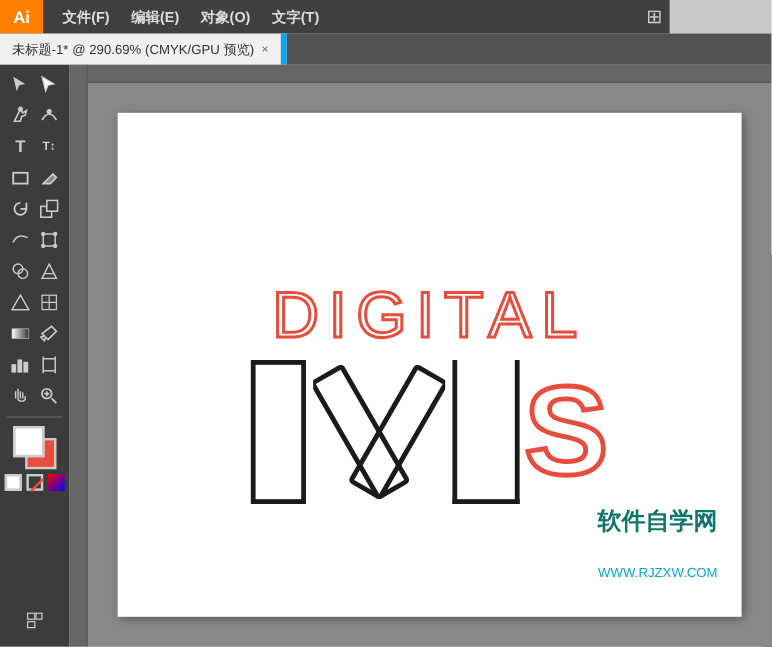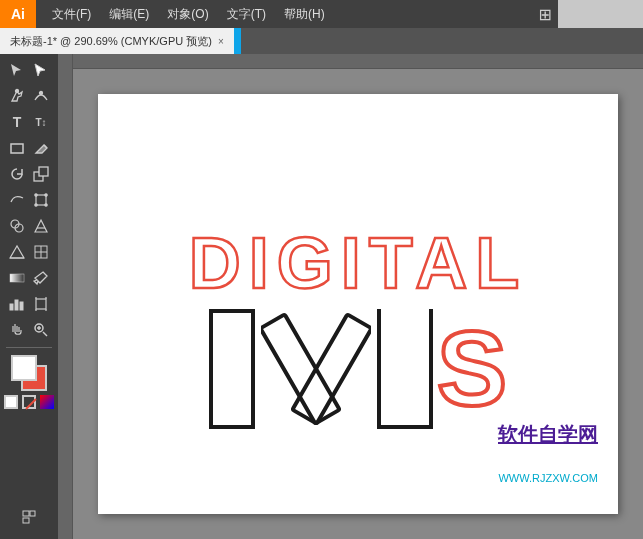--- a/index.html
+++ b/index.html
@@ -32,39 +32,40 @@
       display: flex;
       gap: 2px;
       padding-left: 4px;
     }
     .menu-item {
       padding: 4px 8px;
       color: #ddd;
       font-size: 12px;
       cursor: pointer;
       white-space: nowrap;
+      font-weight: bold;
     }
 
     
     .tab-bar {
       width: 643px;
       height: 26px;
       background: #535353;
       display: flex;
       align-items: center;
     }
     .tab {
       height: 26px;
       background: #f0f0f0;
       display: flex;
       align-items: center;
       padding: 0 10px;
       font-size: 11px;
       color: #333;
-      border-right: 7px solid #0ea5e9;
+      border-right: 5px solid #0ea5e9;
       gap: 6px;
     }
     .tab-close {
       font-size: 10px;
       color: #666;
       cursor: pointer;
     }
 
     
     .main-area {
@@ -162,22 +163,22 @@
     
     .logo-container {
       display: flex;
       flex-direction: column;
       align-items: center;
       gap: 10px;
     }
 
     
     .digital-text {
-      font-size: 72px;
-      font-weight: 700;
+      font-size: 54px;
+      font-weight: 400;
       letter-spacing: 8px;
       color: transparent;
       -webkit-text-stroke: 2.5px #e74c3c;
       font-family: 'Arial Black', Arial, sans-serif;
       line-height: 1;
       margin-top: 47px;
     }
 
     
     .ixus-row {
@@ -236,21 +237,20 @@
 
 <div class="menu-bar">
   <div class="ai-logo">
     <span>Ai</span>
   </div>
   <div class="menu-items">
     <span class="menu-item">文件(F)</span>
     <span class="menu-item">编辑(E)</span>
     <span class="menu-item">对象(O)</span>
     <span class="menu-item">文字(T)</span>
-    <span class="menu-item">帮助(H)</span>
   </div>
   <div style="margin-left:auto; padding-right:6px; display:flex; gap:8px;">
     <span style="color:#ccc; font-size:16px;">⊞</span>
   </div>
 </div>
 
 <div class="tab-bar">
   <div class="tab">
     <span>未标题-1* @ 290.69% (CMYK/GPU 预览)</span>
     <span class="tab-close">×</span>
@@ -487,20 +487,20 @@
           </div>
 
           <div style="width:56px; height:120px; border:4px solid #1a1a1a; border-top:none; flex-shrink:0;"></div>
 
           <div style="font-size:105px; font-weight:900; color:transparent; -webkit-text-stroke:4px #e74c3c; font-family:'Arial Black',Arial,sans-serif; line-height:1; margin-left:4px; flex-shrink:0;">S</div>
 
         </div>
       </div>
 
       <div class="watermark">
-        <div class="watermark-main" style="color: #4c1d95; text-decoration: underline;">软件自学网</div>
+        <div class="watermark-main" style="color: #0f766e;">软件自学网</div>
         <div class="watermark-url" style="color: rgb(0, 170, 204); margin-top: 24px;">WWW.RJZXW.COM</div>
       </div>
 
     </div>
   </div>
 
 </div>
 
 </body></html>

